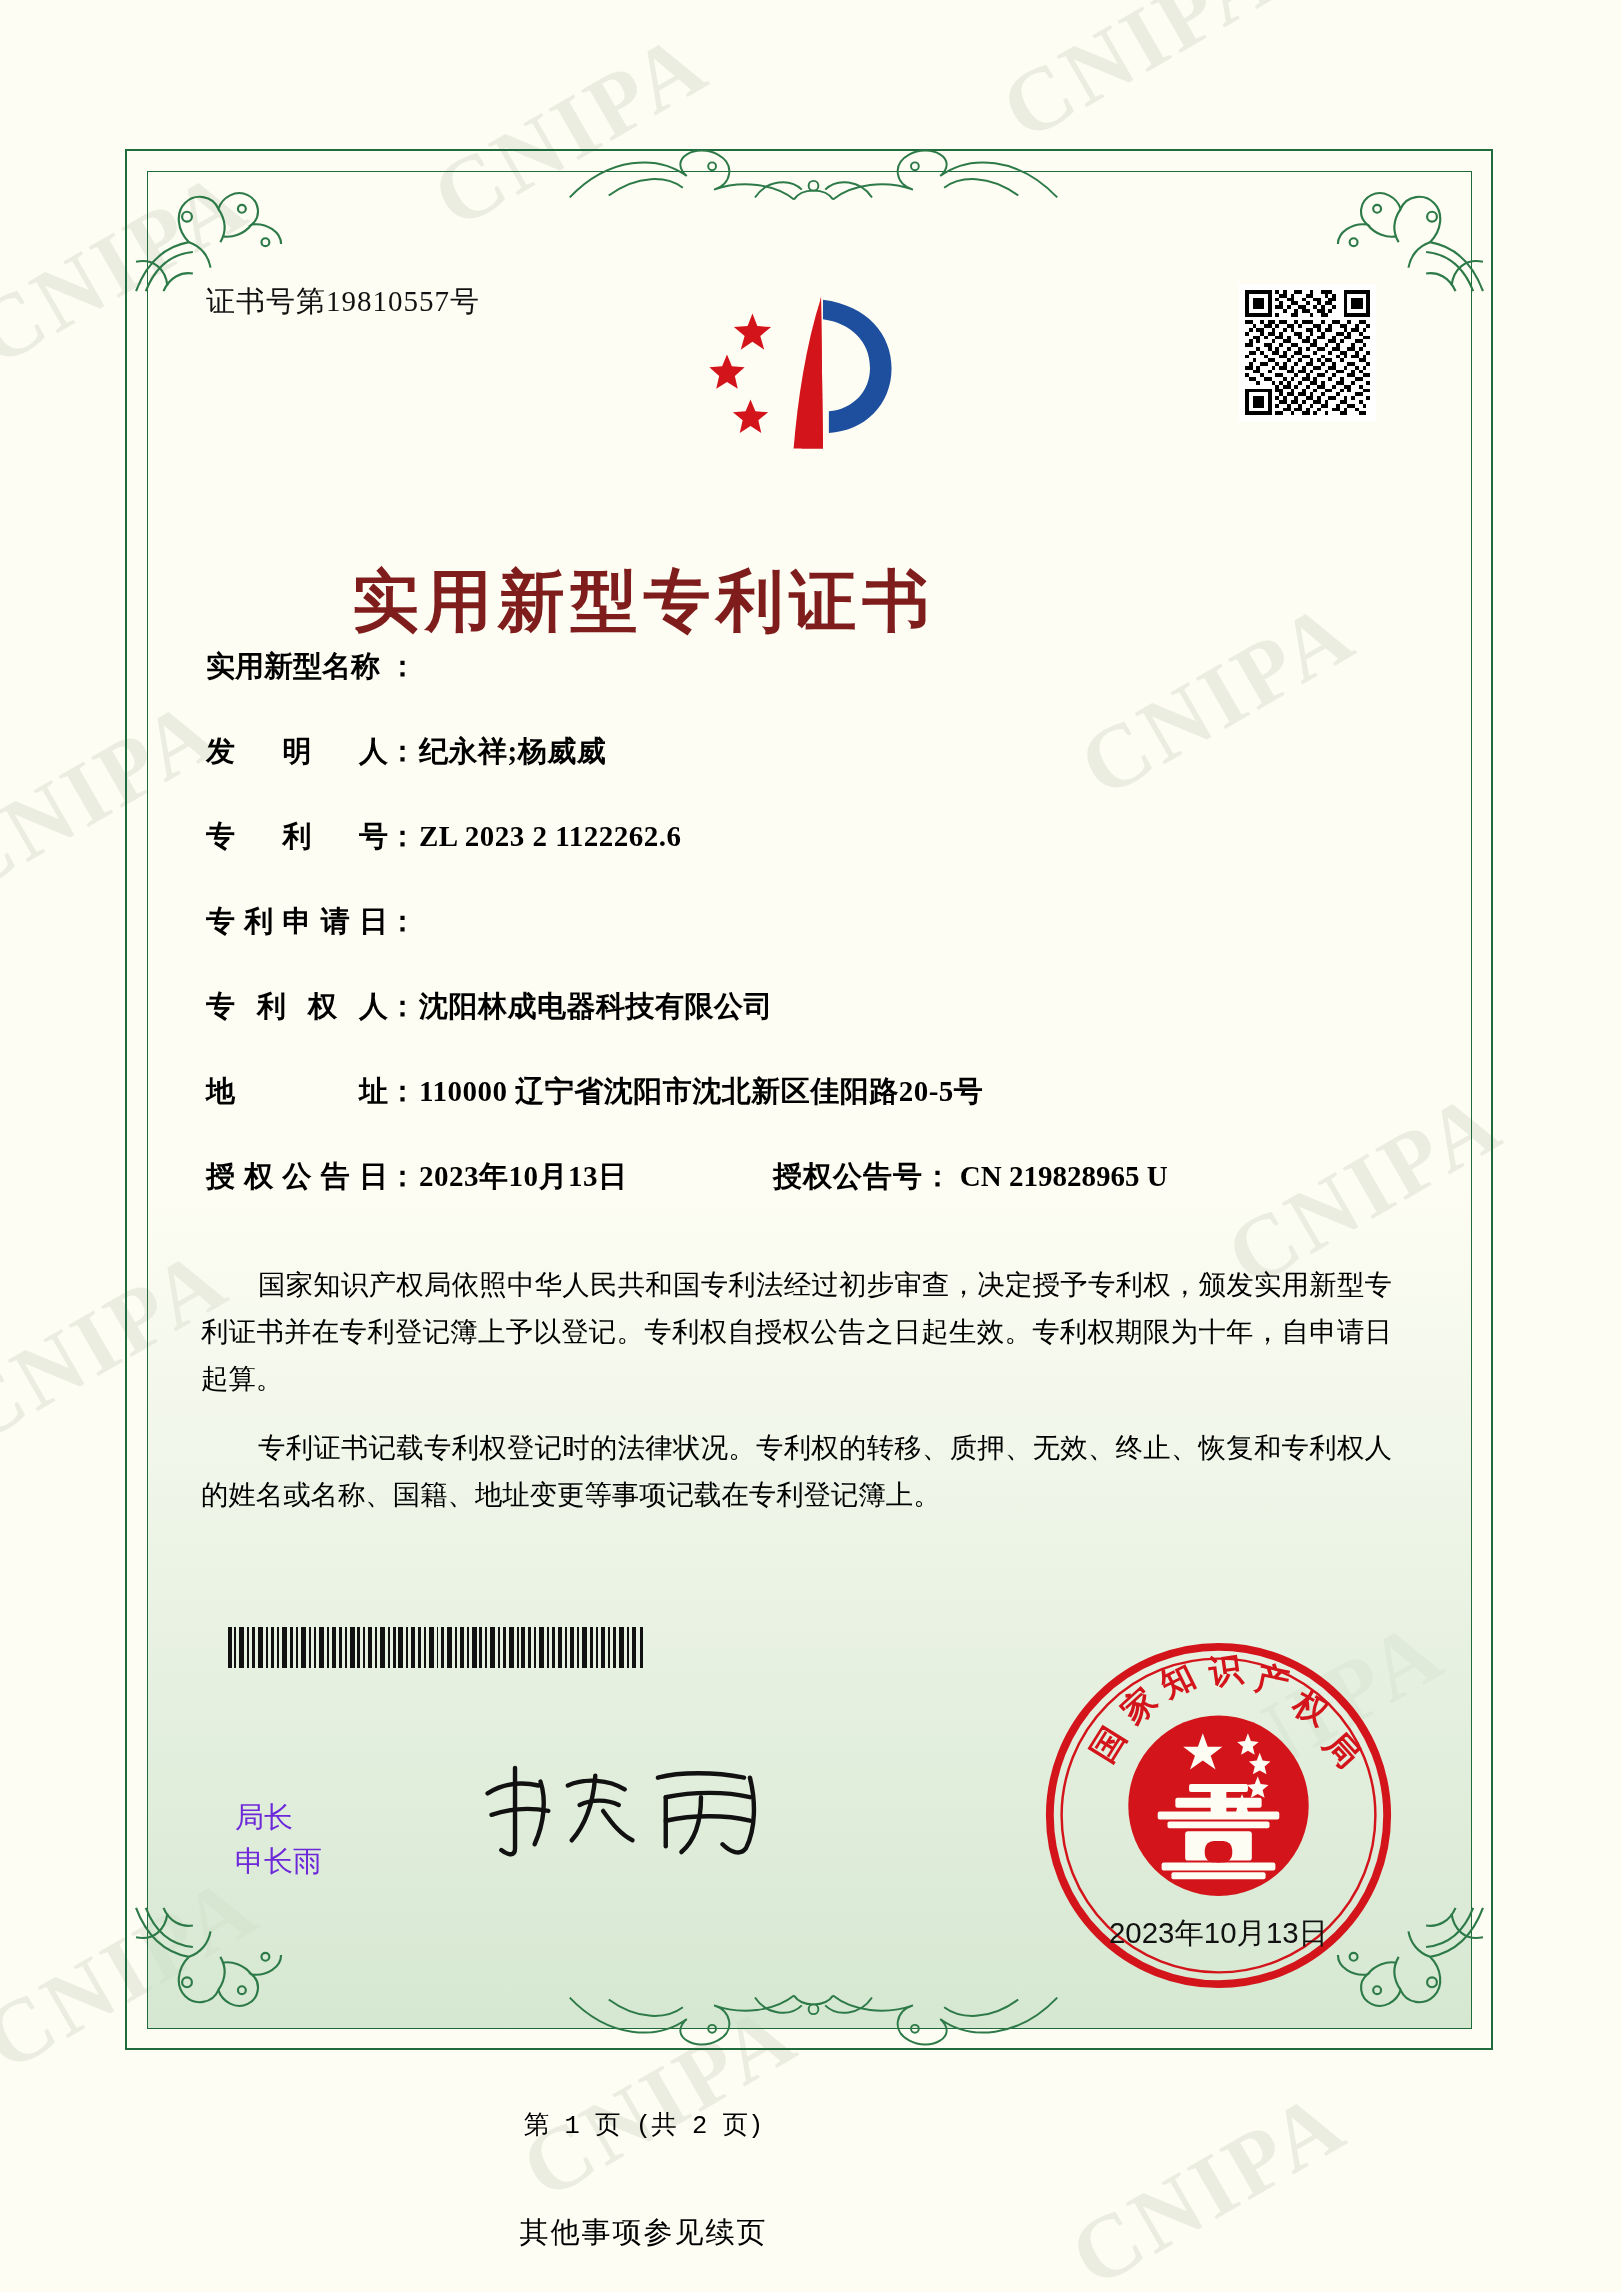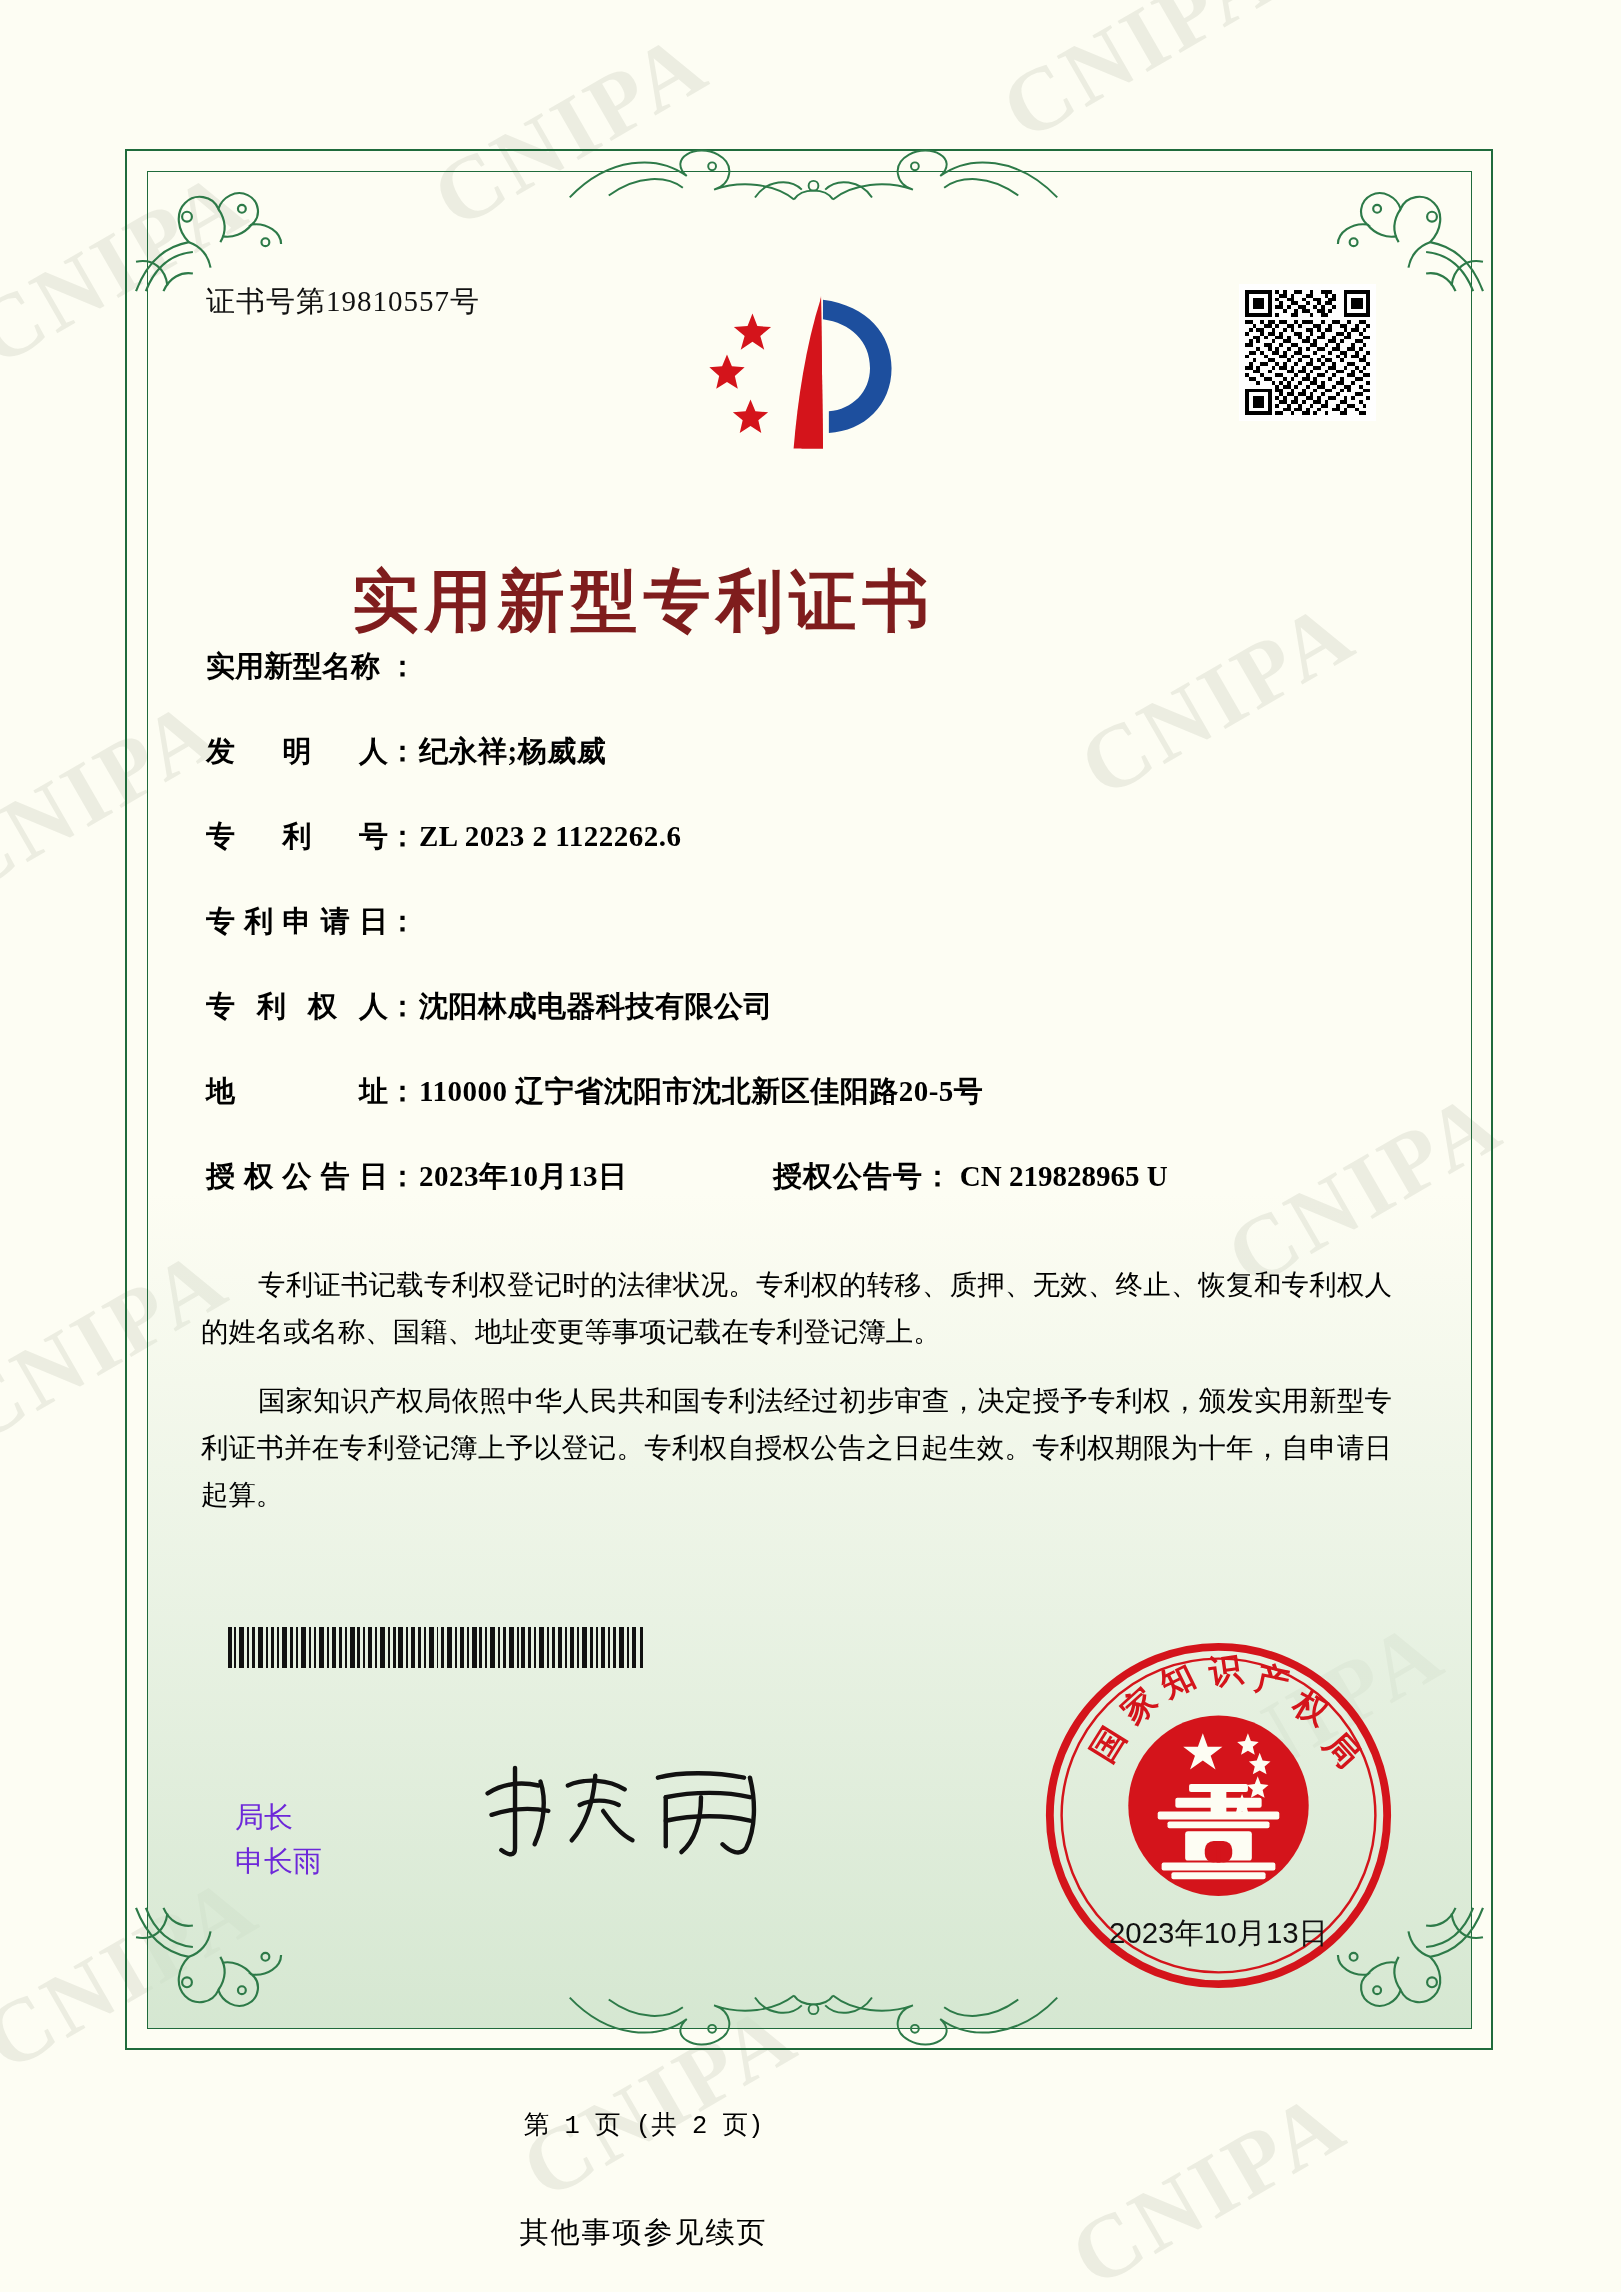--- a/index.html
+++ b/index.html
@@ -754,22 +754,22 @@
       <span class="field-colon">：</span>
       <span class="field-value">2023年10月13日</span>
       <span class="second-label">授权公告号</span>
       <span>：</span>
       <span class="second-value">CN 219828965 U</span>
     </div>
 
   </div>
 
   <div class="paragraphs">
+    <p>国家知识产权局依照中华人民共和国专利法经过初步审查，决定授予专利权，颁发实用新型专利证书并在专利登记簿上予以登记。专利权自授权公告之日起生效。专利权期限为十年，自申请日起算。</p>
     <p>专利证书记载专利权登记时的法律状况。专利权的转移、质押、无效、终止、恢复和专利权人的姓名或名称、国籍、地址变更等事项记载在专利登记簿上。</p>
-    <p>国家知识产权局依照中华人民共和国专利法经过初步审查，决定授予专利权，颁发实用新型专利证书并在专利登记簿上予以登记。专利权自授权公告之日起生效。专利权期限为十年，自申请日起算。</p>
   </div>
 
   <div class="barcode">
     <svg viewBox="0 0 430 42" shape-rendering="crispEdges">
       <g fill="#111">
         <rect x="0" y="0" width="4" height="42"></rect>
           <rect x="7" y="0" width="2" height="42"></rect>
         <rect x="12" y="0" width="5" height="42"></rect>
           <rect x="20" y="0" width="2" height="42"></rect>
         <rect x="25" y="0" width="3" height="42"></rect>

